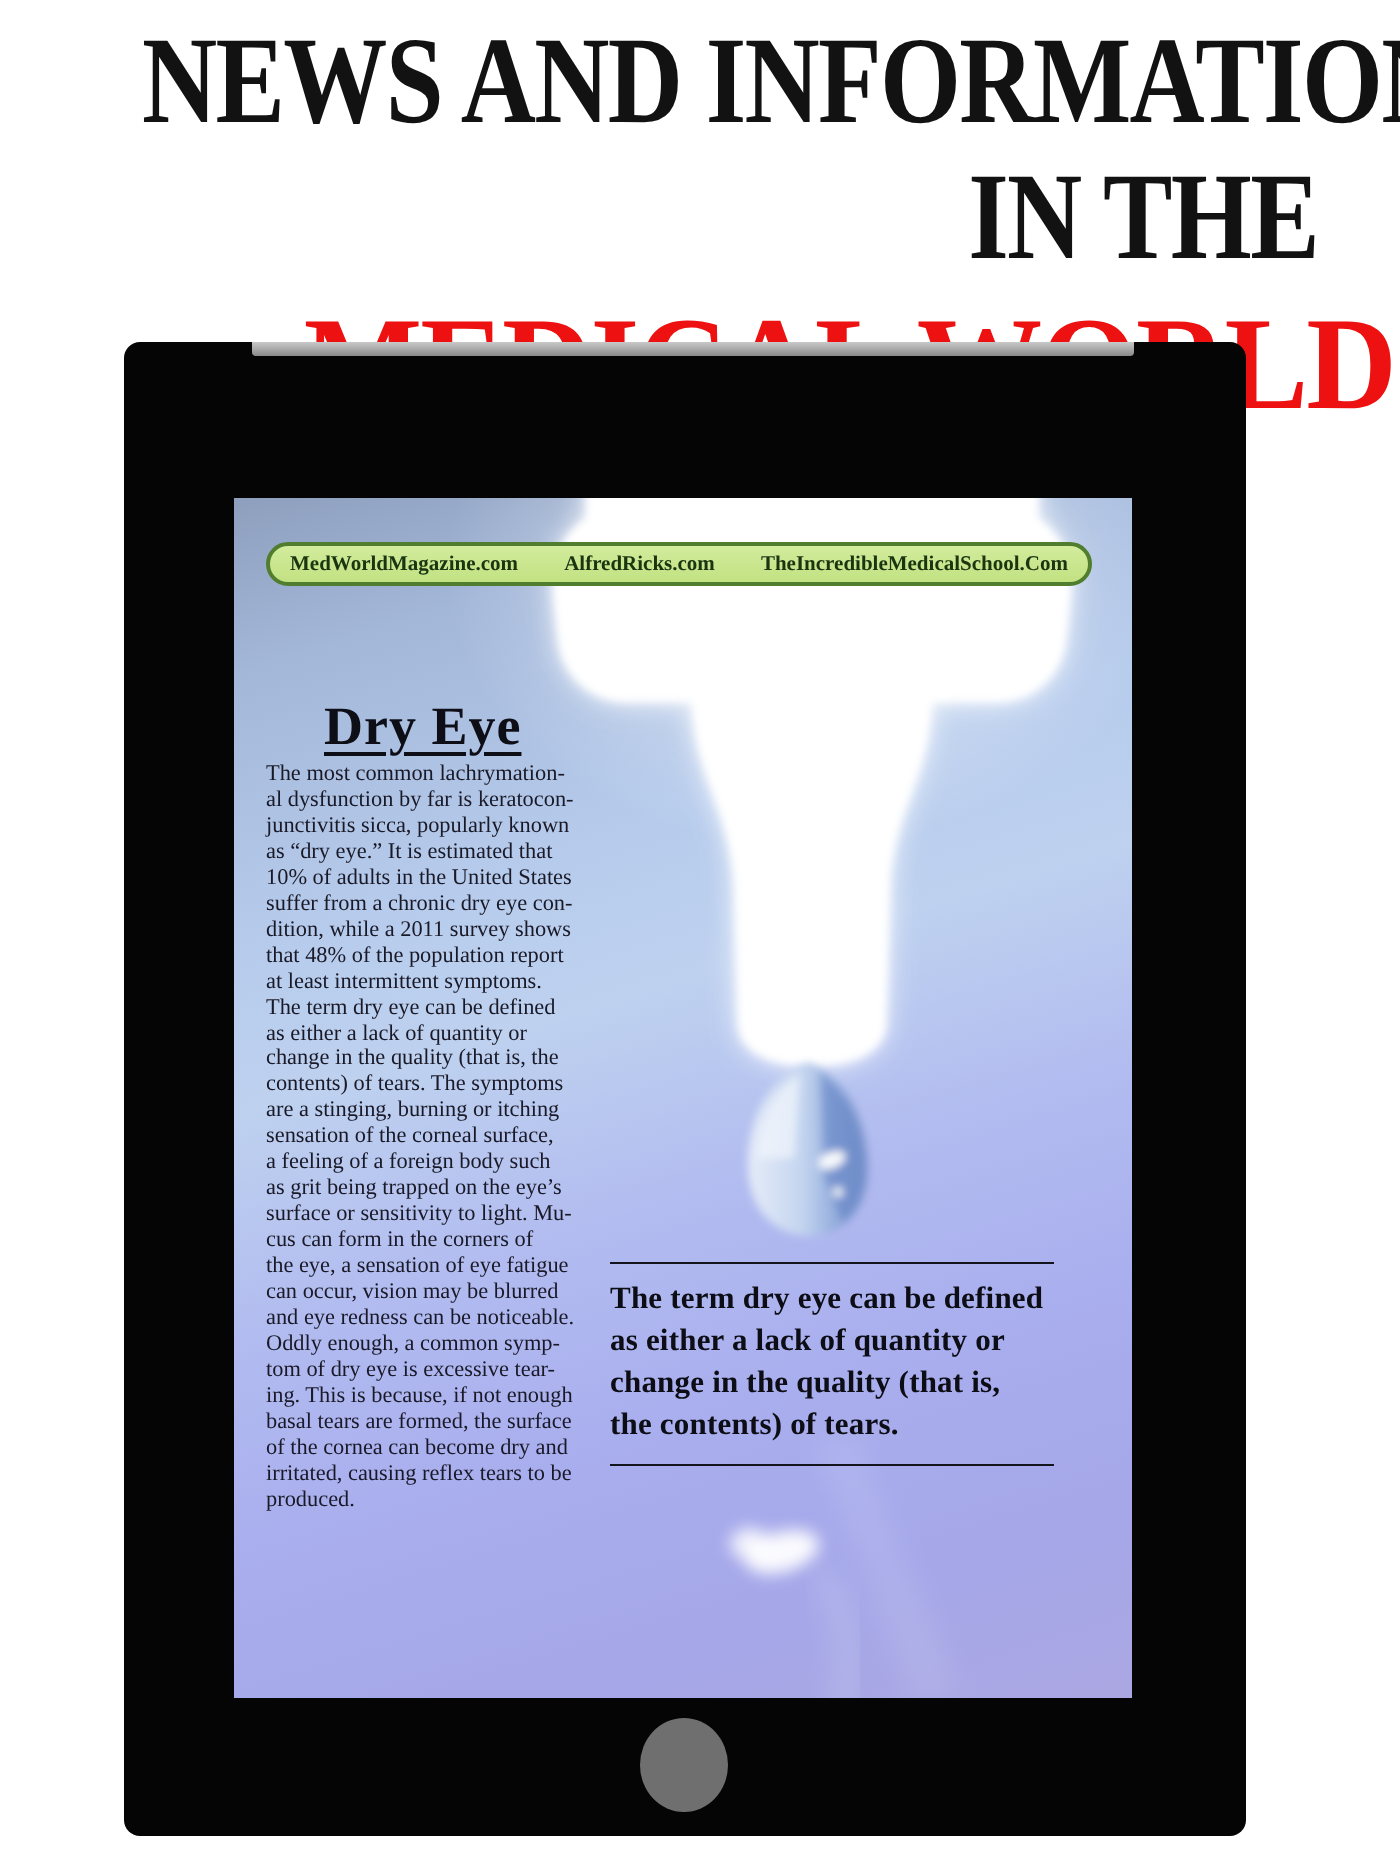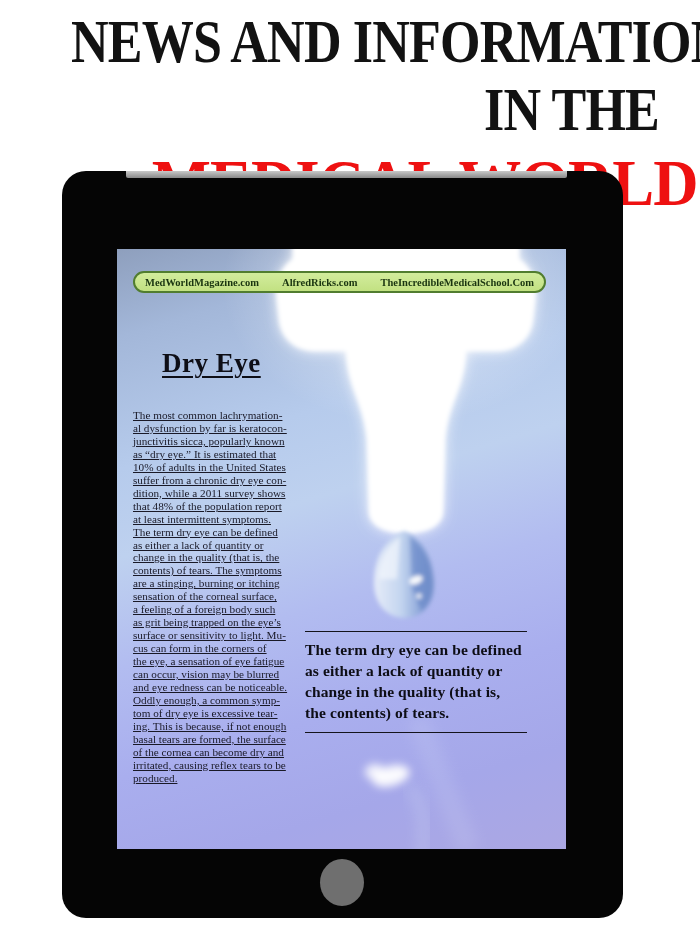--- a/index.html
+++ b/index.html
@@ -8,21 +8,21 @@
 
   
   .masthead{position:absolute;top:4px;left:0;width:700px;text-align:right;margin-left:15px;}
   .m-line{display:block;font-weight:bold;color:#121212;line-height:1.0;white-space:nowrap;}
   .m-big{font-size:62px;transform:scaleX(.84);transform-origin:50% 50%;letter-spacing:-1px;margin-top:6px;}
   .m-red{font-size:66px;transform:scaleX(.95);transform-origin:50% 50%;letter-spacing:-1px;
          color:var(--accent-red,#ee1111);margin-top:10px;}
 
   
   .tablet{position:absolute;left:62px;top:171px;width:561px;height:747px;
-          background:var(--tablet-black,#050505);border-radius:24px;}
+          background:var(--tablet-black,#050505);border-radius:8px;}
   .tablet-edge{position:absolute;top:0;left:64px;right:56px;height:7px;
                background:linear-gradient(#c9c9c9,#898989);border-radius:0 0 2px 2px;}
   .home-btn{position:absolute;left:258px;top:688px;width:44px;height:47px;border-radius:50%;
             background:var(--home-button-gray,#6f6f6f);border:none;padding:0;cursor:pointer;}
 
   
   .screen{position:absolute;left:55px;top:78px;width:449px;height:600px;overflow:hidden;
           background:
             radial-gradient(260px 200px at 64% 6%, rgba(255,255,255,.55), rgba(255,255,255,0) 70%),
             linear-gradient(163deg,
@@ -44,22 +44,22 @@
             padding:0 10px;z-index:5;}
   .site-link{font-weight:bold;font-size:10.5px;color:var(--site-bar-text,#1a3510);
              text-decoration:none;white-space:nowrap;}
 
   
   .headline{position:absolute;left:45px;top:99px;z-index:4;font-weight:bold;font-size:27px;
             color:#0e0e16;text-decoration:underline;text-decoration-thickness:2px;
             text-underline-offset:4px;letter-spacing:.5px;}
 
   
-  .body-col{position:absolute;left:16px;top:160px;width:176px;z-index:4;
-            font-size:11.2px;line-height:12.95px;color:#191927;white-space:pre-line;text-decoration:underline;}
+  .body-col{position:absolute;left:16px;top:132px;width:176px;z-index:4;
+            font-size:11.2px;line-height:12.95px;color:#191927;white-space:pre-line;}
 
   
   .pullquote{position:absolute;left:188px;top:382px;width:230px;z-index:4;}
   .pq-rule{width:222px;height:0;border-top:1.6px solid #14141c;margin:0;}
   .pq-text{margin:7px 0 9px 0;font-weight:bold;font-size:15.5px;line-height:21px;
            color:#0d0d15;white-space:pre-line;letter-spacing:.1px;}
 </style>
 </head>
 <body>
 

